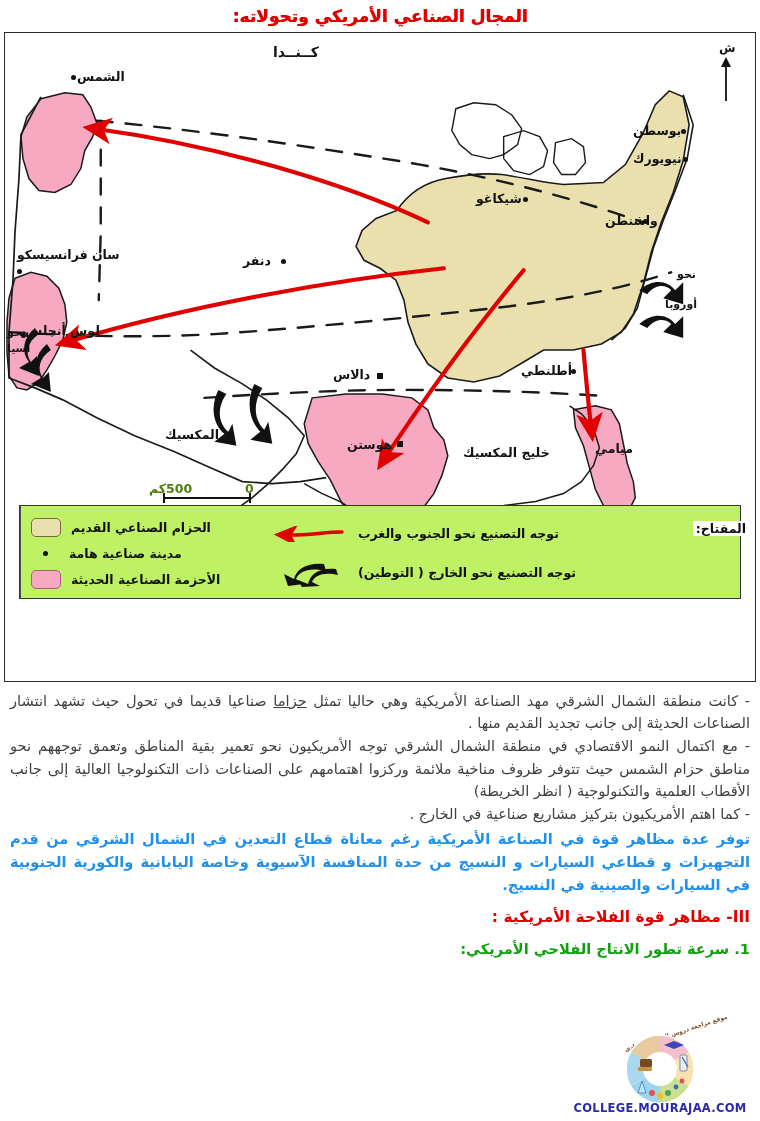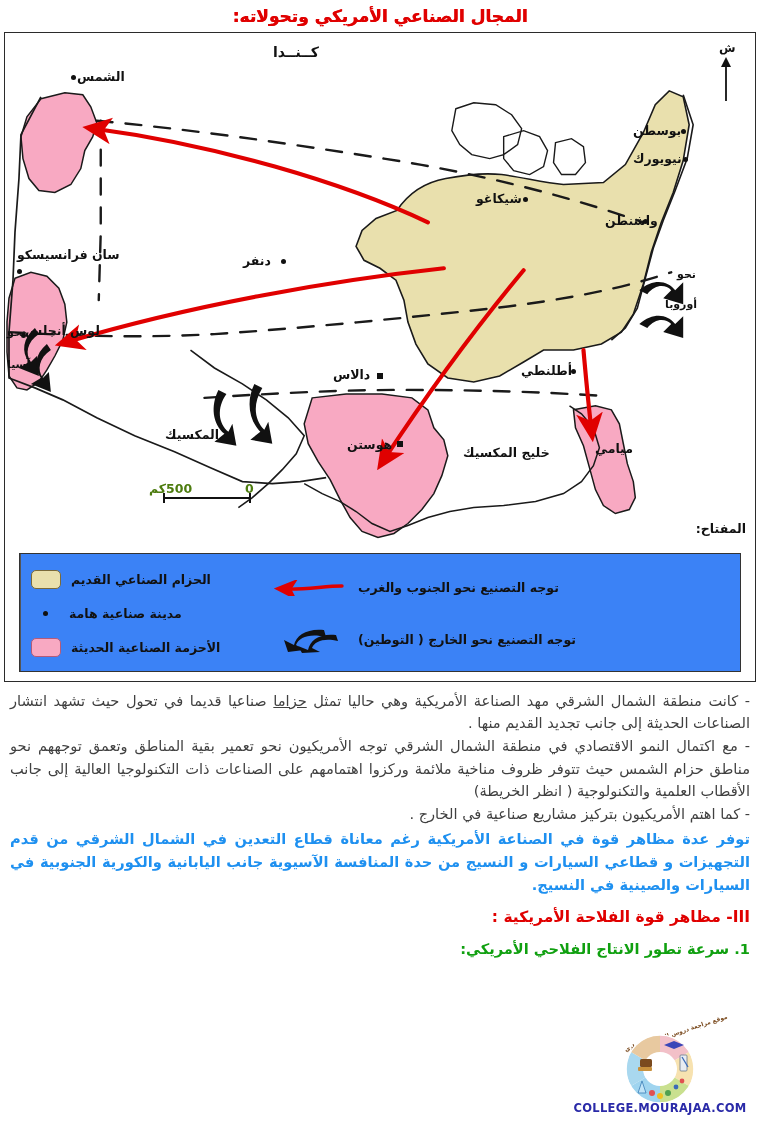--- a/index.html
+++ b/index.html
@@ -125,24 +125,24 @@
     font-weight: bold;
     color: #111;
     background: #fff;
     padding: 0 3px;
     z-index: 5;
   }
   #legend-box {
     position: absolute;
     left: 14px;
     right: 14px;
-    top: 520px;
-    height: 119px;
+    top: 472px;
+    height: 94px;
     border: 1.4px solid #333;
-    background: #3b82f6;
+    background: #bef264;
     box-sizing: border-box;
     display: flex;
     flex-direction: row-reverse;
     z-index: 4;
   }
   .legend-col {
     box-sizing: border-box;
     padding: 8px 10px 6px 10px;
     display: flex;
     flex-direction: column;
@@ -381,21 +381,21 @@
   <div class="map-label lbl-city" style="left:590px; top:410px;">ميامي</div>
 
   <div class="map-label lbl-ocean" style="left:516px; top:332px;">أطلنطي</div>
   <div class="city-dot" style="left:566px; top:336px;"></div>
 
   <div class="map-label lbl-ocean" style="left:458px; top:414px;">خليج المكسيك</div>
 
   <div class="map-label lbl-ocean" style="left:136px; top:396px;margin-left:24px;">المكسيك</div>
 
   <div class="map-label lbl-small" style="left:2px; top:294px;">نحو</div>
-  <div class="map-label lbl-small" style="left:2px; top:310px;margin-top:16px;">آسيا</div>
+  <div class="map-label lbl-small" style="left:2px; top:310px;">آسيا</div>
 
   <div class="map-label lbl-small" style="left:672px; top:236px;">نحو</div>
   <div class="map-label lbl-small" style="left:660px; top:266px;">أوروبا</div>
 
   <div id="scale-bar">
     <div class="sb-line"></div>
     <div class="sb-tick" style="left:18px;"></div>
     <div class="sb-tick" style="left:104px;"></div>
     <div class="sb-txt" style="left:4px;">500كم</div>
     <div class="sb-txt" style="left:100px;">0</div>
@@ -467,21 +467,21 @@
   </p>
 
   <p class="para">
     <span>- مع اكتمال النمو الاقتصادي في منطقة الشمال الشرقي توجه الأمريكيون نحو تعمير بقية المناطق وتعمق توجههم نحو مناطق حزام الشمس حيث تتوفر ظروف مناخية ملائمة وركزوا اهتمامهم على الصناعات ذات التكنولوجيا العالية إلى جانب الأقطاب العلمية والتكنولوجية ( انظر الخريطة)</span>
   </p>
 
   <p class="para">
     <span>- كما اهتم الأمريكيون بتركيز مشاريع صناعية في الخارج .</span>
   </p>
 
-  <p class="para-blue">توفر عدة مظاهر قوة في الصناعة الأمريكية رغم معاناة قطاع التعدين في الشمال الشرقي من قدم التجهيزات و قطاعي السيارات و النسيج من حدة المنافسة الآسيوية جانب اليابانية والكورية الجنوبية في السيارات والصينية في النسيج.</p>
+  <p class="para-blue">توفر عدة مظاهر قوة في الصناعة الأمريكية رغم معاناة قطاع التعدين في الشمال الشرقي من قدم التجهيزات و قطاعي السيارات و النسيج من حدة المنافسة الآسيوية وخاصة اليابانية والكورية الجنوبية في السيارات والصينية في النسيج.</p>
 
   <p class="head-red">III- مظاهر قوة الفلاحة الأمريكية :</p>
 
   <p class="head-green">1. سرعة تطور الانتاج الفلاحي الأمريكي:</p>
 
 </div>
 
 <div id="footer-logo">
   <div id="logo-arc-text">موقع مراجعة دروس التعليم الإعدادي</div>
   <svg id="logo-ring" width="76" height="76" viewBox="0 0 76 76" xmlns="http://www.w3.org/2000/svg">

